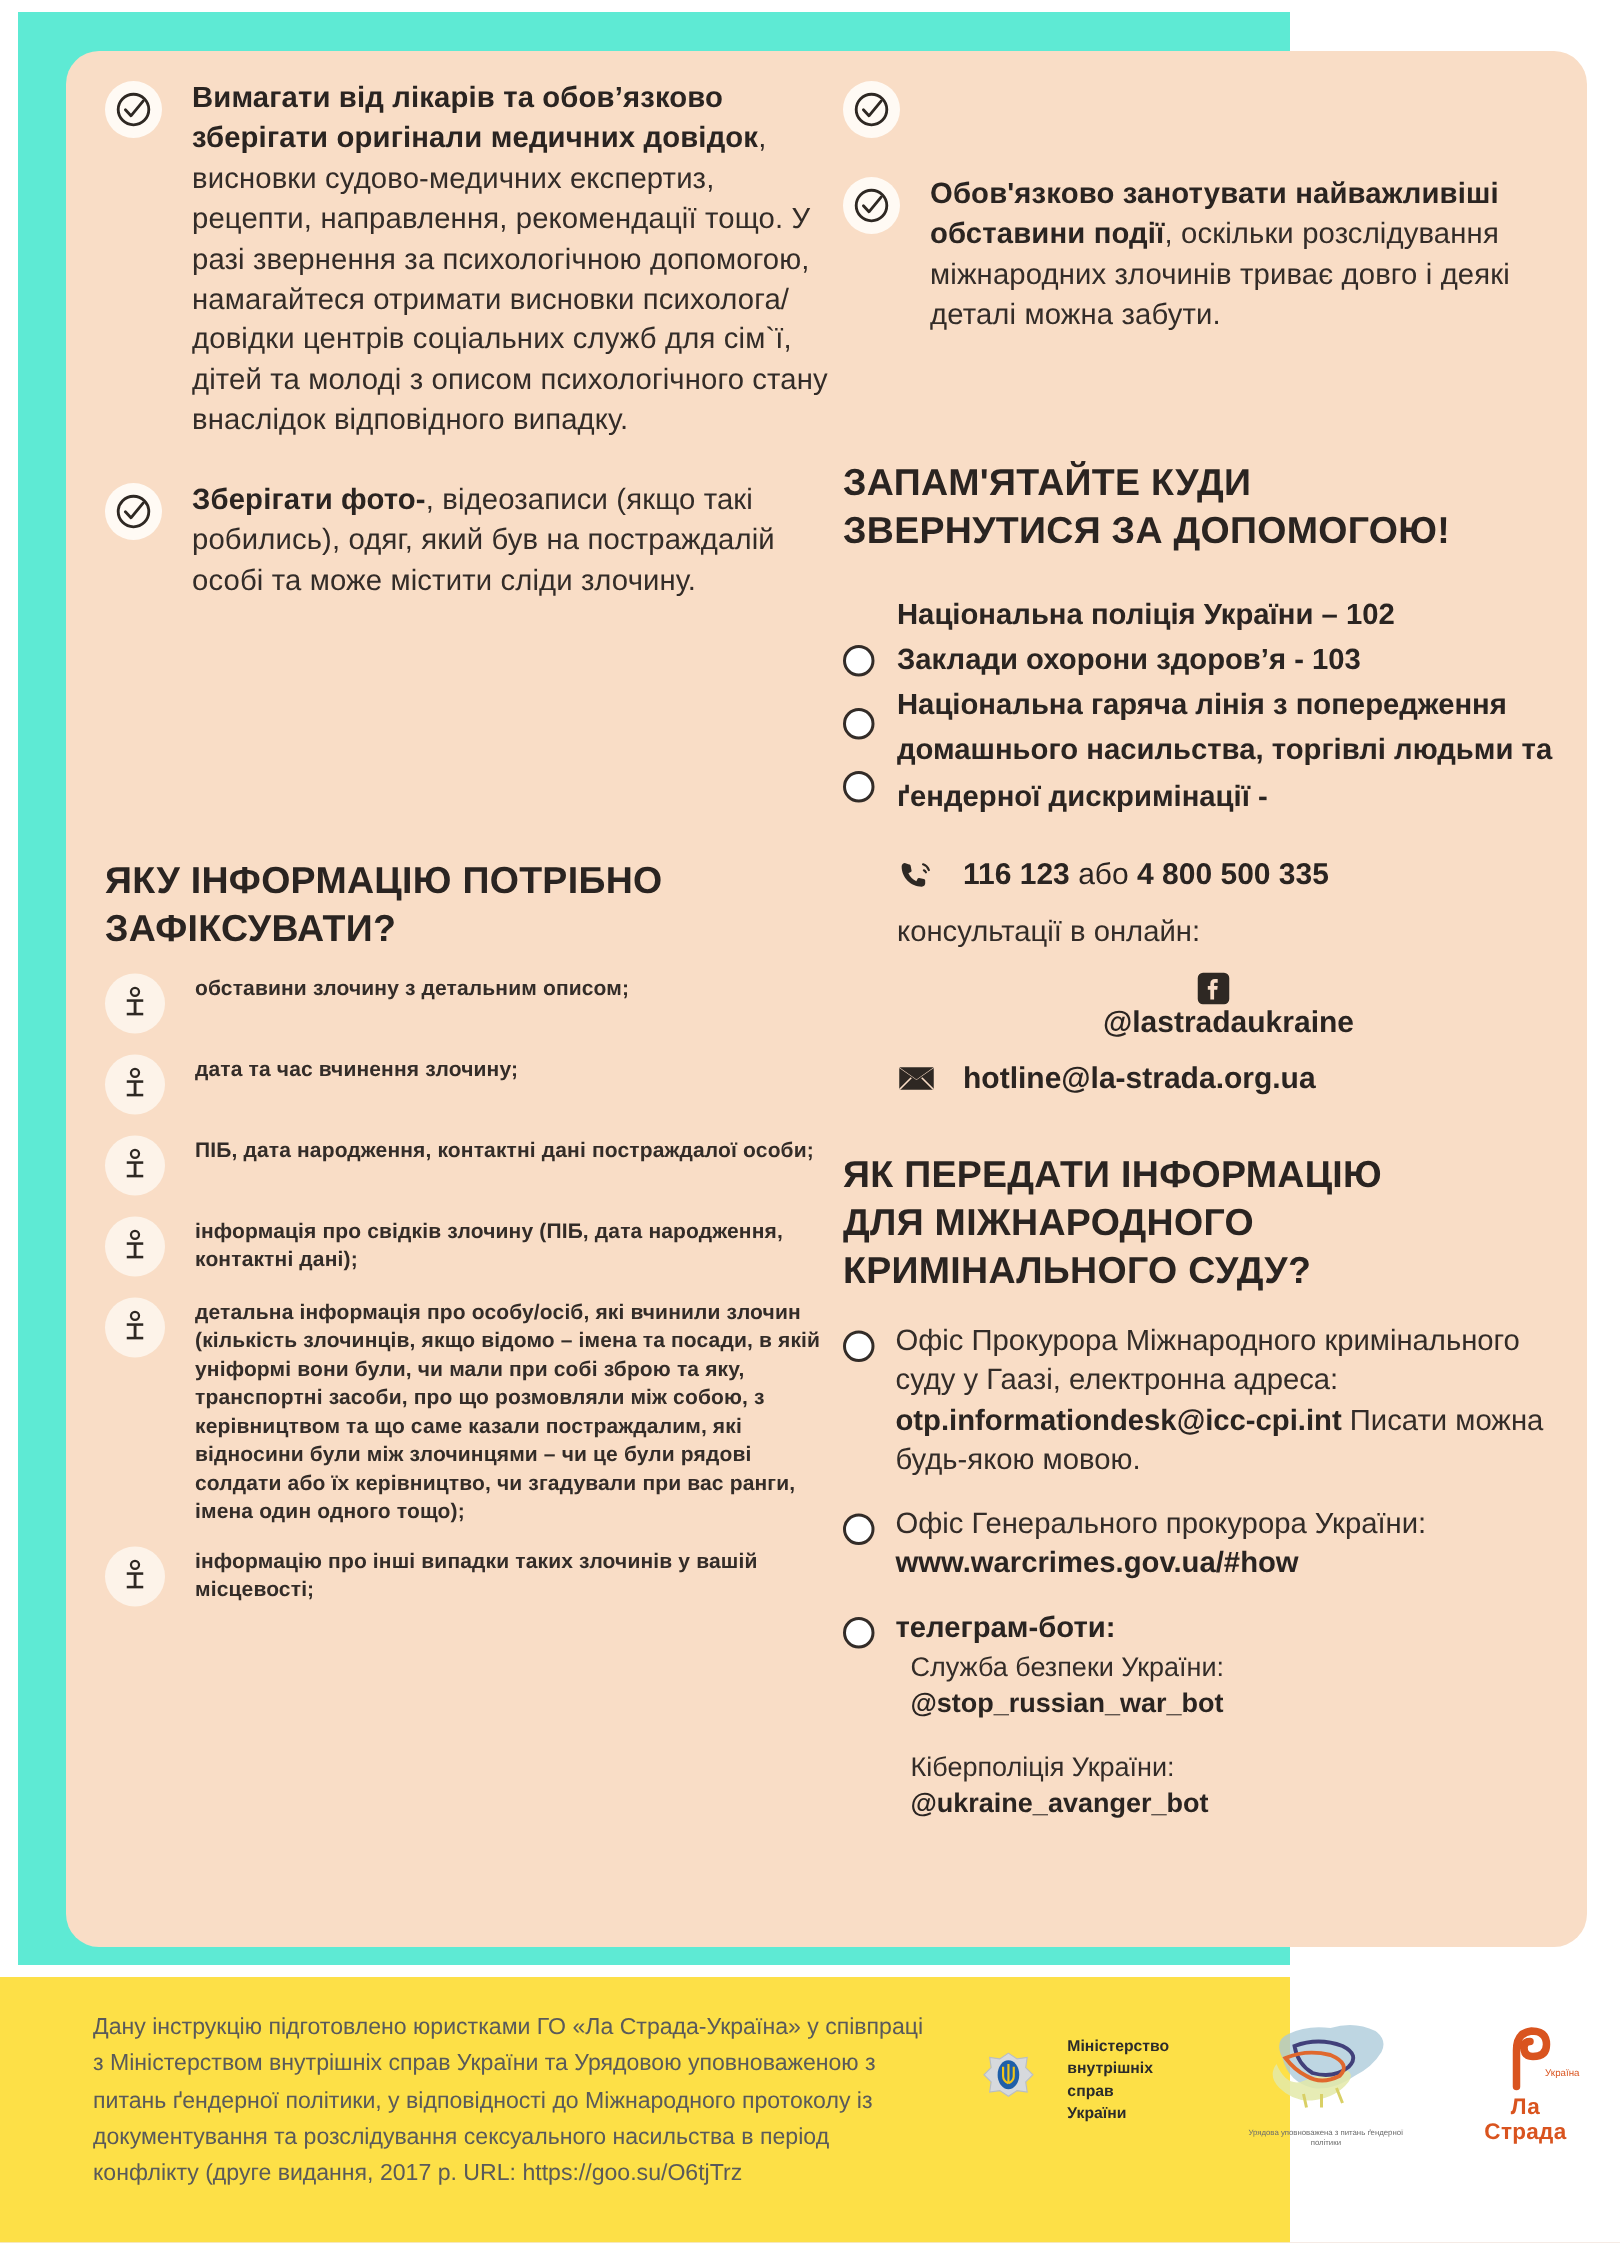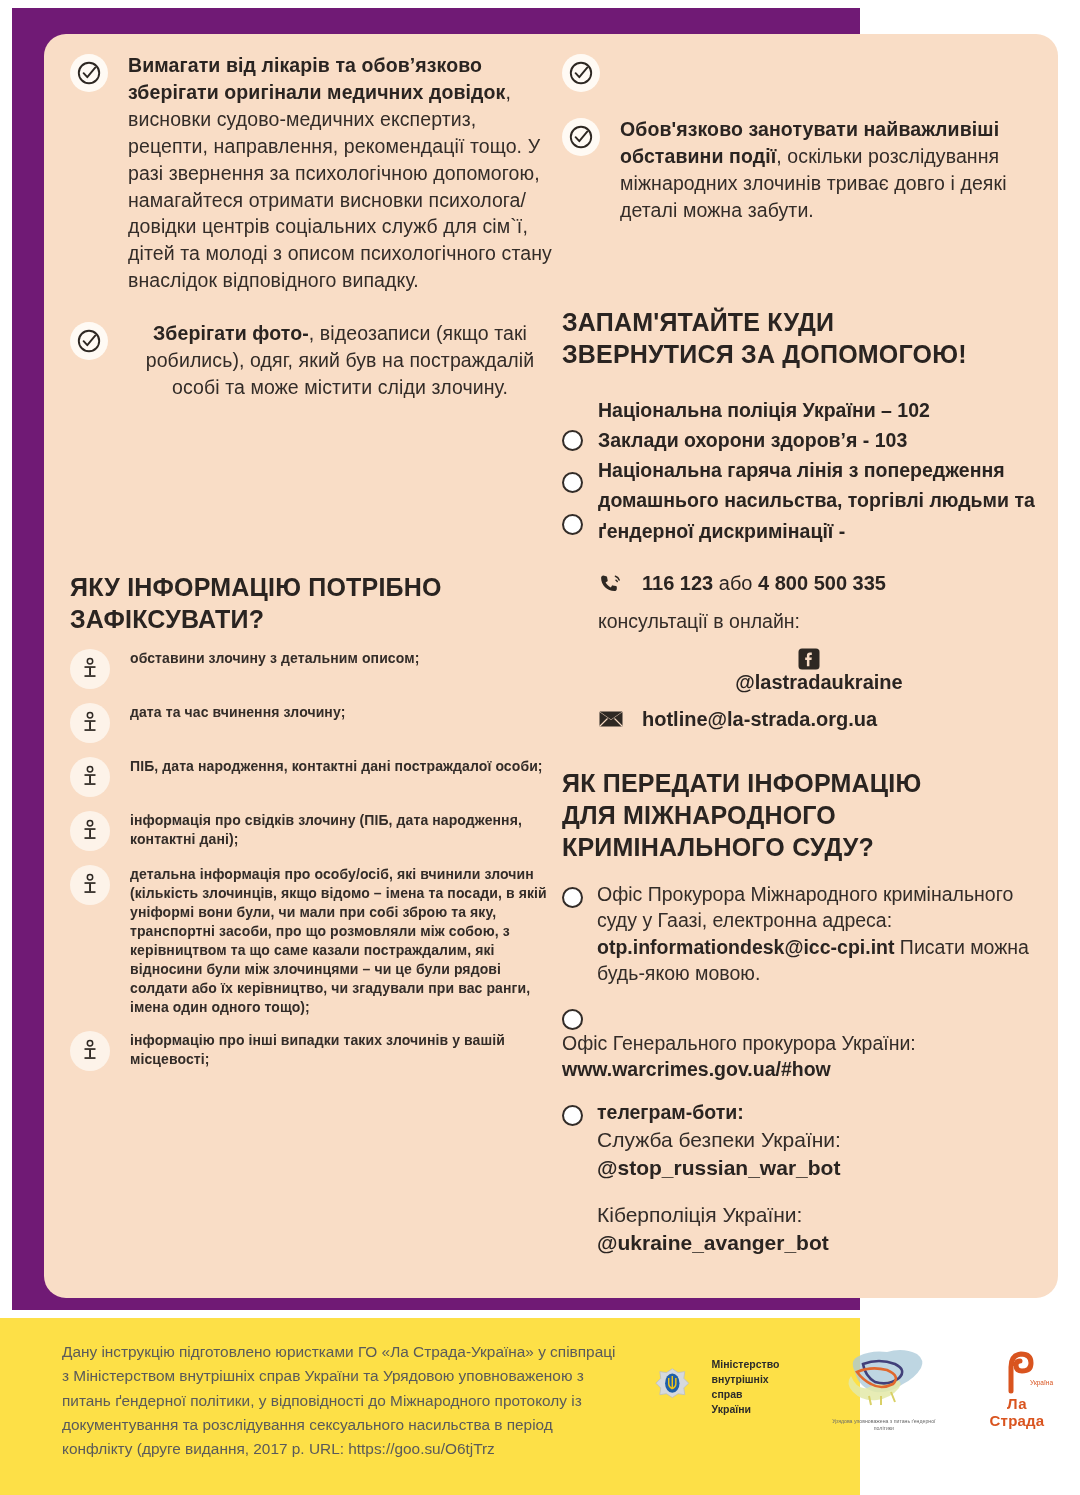--- a/index.html
+++ b/index.html
@@ -19,21 +19,21 @@
     background: #ffffff;
   }
 
   
   .orange-frame {
     position: absolute;
     left: 12px;
     top: 8px;
     width: 848px;
     height: 1302px;
-    background: #701a75;
+    background: #5eead4;
   }
 
   .peach-panel {
     position: absolute;
     left: 32px;
     top: 26px;
     width: 1014px;
     height: 1264px;
     background: #f9ddc6;
     border-radius: 22px 22px 22px 22px;
@@ -186,21 +186,21 @@
   
   .icc-block { margin-top: 30px; }
   .icc-list { margin-top: 18px; }
   .icc-item { display: flex; align-items: flex-start; margin-bottom: 16px; }
   .icc-text {
     font-size: 19.5px;
     line-height: 1.36;
     color: #332c28;
   }
   .icc-text b { font-weight: bold; color: #2a2421; }
-  .icc-sub { margin-left: 35px; margin-top: 14px; font-size: 21px; line-height: 1.36; color:#332c28; }
+  .icc-sub { margin-left: 45px; margin-top: 14px; font-size: 18px; line-height: 1.36; color:#332c28; }
   .icc-sub b { font-weight: bold; color: #2a2421; }
 
   
   .footer {
     position: absolute;
     left: 0;
     top: 1318px;
     width: 860px;
     height: 177px;
     background: #fde047;
@@ -269,21 +269,21 @@
           <div class="row">
             <span class="chip">
               <svg width="26" height="26" viewBox="0 0 26 26">
                 <circle cx="13" cy="13" r="10.2" fill="none" stroke="#2e2823" stroke-width="1.9"></circle>
                 <path d="M7.6 13.2 L11.3 17.2 L19.4 7.4" fill="none" stroke="#2e2823" stroke-width="1.9" stroke-linecap="round" stroke-linejoin="round"></path>
               </svg>
             </span>
             <span class="row-text"><b>Вимагати від лікарів та обов’язково зберігати оригінали медичних довідок</b><span>, висновки судово-медичних експертиз, рецепти, направлення, рекомендації тощо. У разі звернення за психологічною допомогою, намагайтеся отримати висновки психолога/довідки центрів соціальних служб для сім`ї, дітей та молоді з описом психологічного стану внаслідок відповідного випадку.</span></span>
           </div>
 
-          <div class="row" style="margin-top:26px;text-align:center;">
+          <div class="row" style="margin-top:26px;">
             <span class="chip">
               <svg width="26" height="26" viewBox="0 0 26 26">
                 <circle cx="13" cy="13" r="10.2" fill="none" stroke="#2e2823" stroke-width="1.9"></circle>
                 <path d="M7.6 13.2 L11.3 17.2 L19.4 7.4" fill="none" stroke="#2e2823" stroke-width="1.9" stroke-linecap="round" stroke-linejoin="round"></path>
               </svg>
             </span>
             <span class="row-text"><b>Зберігати фото-</b><span>, відеозаписи (якщо такі робились), одяг, який був на постраждалій особі та може містити сліди злочину.</span></span>
           </div>
 
           <div class="heading" style="margin-top:170px; width:420px;">ЯКУ ІНФОРМАЦІЮ ПОТРІБНО ЗАФІКСУВАТИ?</div>
@@ -437,21 +437,21 @@
 
           <div class="icc-block" style="margin-top:36px;">
             <div class="heading" style="width:400px;">ЯК ПЕРЕДАТИ ІНФОРМАЦІЮ ДЛЯ МІЖНАРОДНОГО КРИМІНАЛЬНОГО СУДУ?</div>
 
             <div class="icc-list">
               <div class="icc-item">
                 <span class="ocircle"></span>
                 <span class="icc-text"><span>Офіс Прокурора Міжнародного кримінального суду у Гаазі, електронна адреса: </span><b>otp.informationdesk@icc-cpi.int</b><span> Писати можна будь-якою мовою.</span></span>
               </div>
 
-              <div class="icc-item" style="margin-top:8px;flex-direction:column;">
+              <div class="icc-item" style="margin-top:8px;">
                 <span class="ocircle"></span>
                 <span class="icc-text"><span>Офіс Генерального прокурора України: </span><br><b>www.warcrimes.gov.ua/#how</b></span>
               </div>
 
               <div class="icc-item" style="margin-top:8px; margin-bottom:0;">
                 <span class="ocircle"></span>
                 <span class="icc-text"><b>телеграм-боти:</b></span>
               </div>
 
               <div class="icc-sub" style="margin-top:0;">

